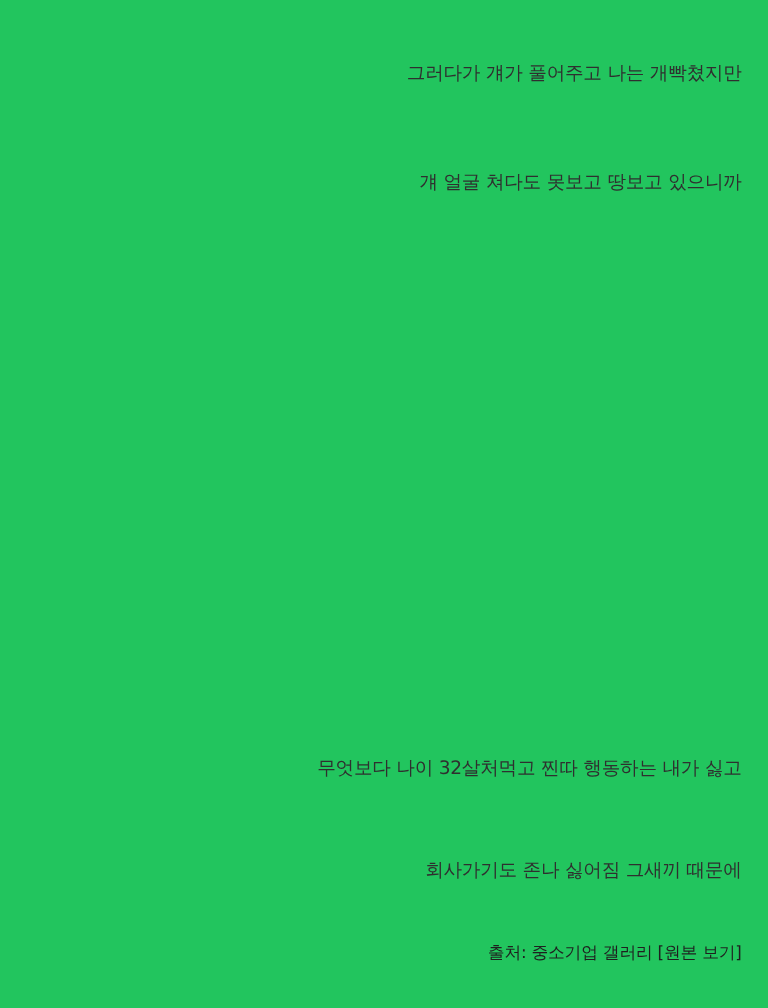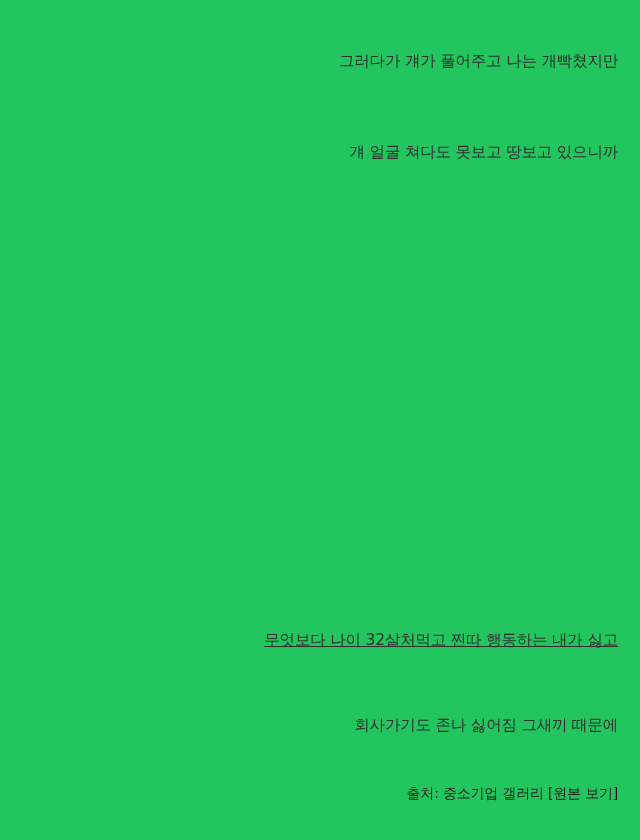--- a/index.html
+++ b/index.html
@@ -40,21 +40,21 @@
   .line {
     position: absolute;
     left: 22px;
     right: 22px;
   }
   .l1  { top: 50px; }
   .l2  { top: 141px; }
   .l3  { top: 298px; }
   .l4  { top: 381px; }
   .l5  { top: 465px; }
-  .l6  { top: 629px; text-decoration: underline; }
+  .l6  { top: 629px; }
   .l7  { top: 714px; margin-left: 28px; }
   .l8  { top: 785px; }
 </style>
 </head>
 <body>
 
 <div class="page">
 
   <div class="line l1 para">그러다가 걔가 풀어주고 나는 개빡쳤지만</div>
   <div class="line l2 para">걔 얼굴 쳐다도 못보고 땅보고 있으니까</div>

